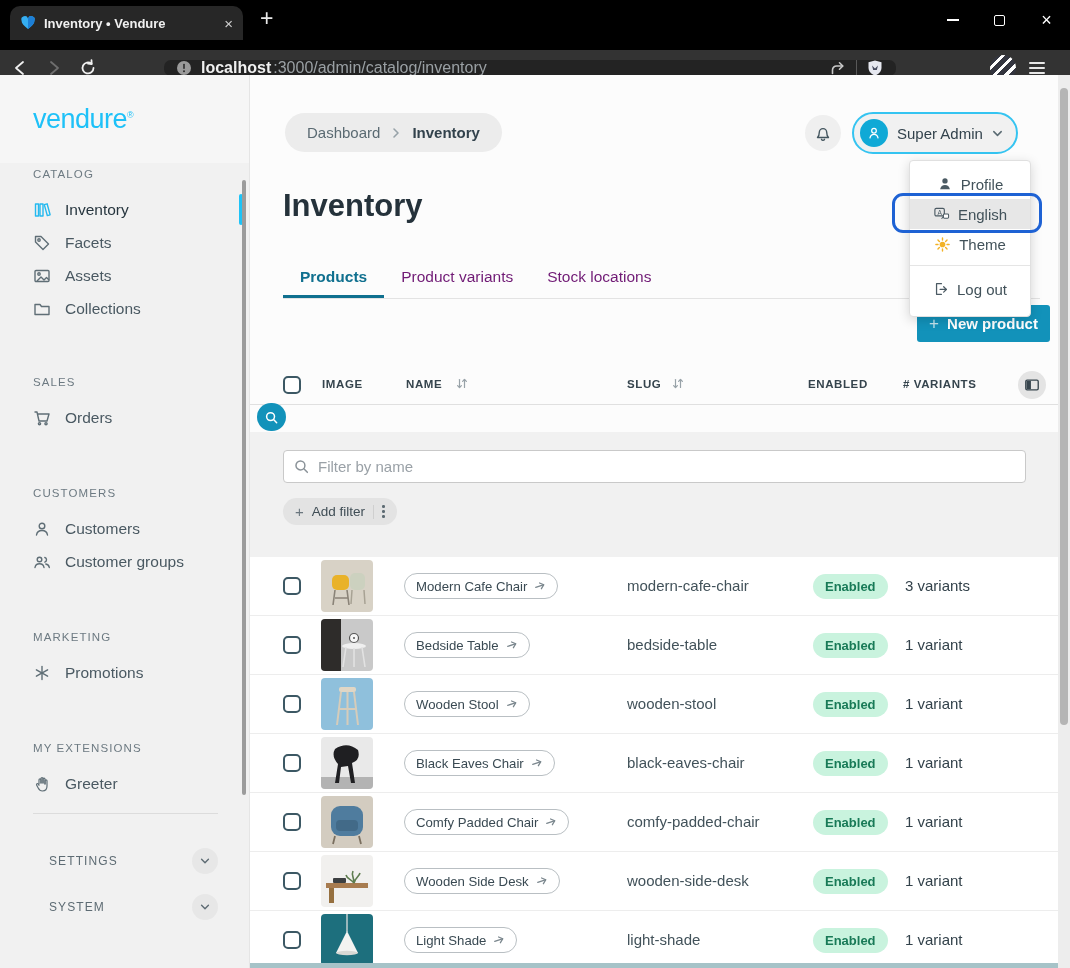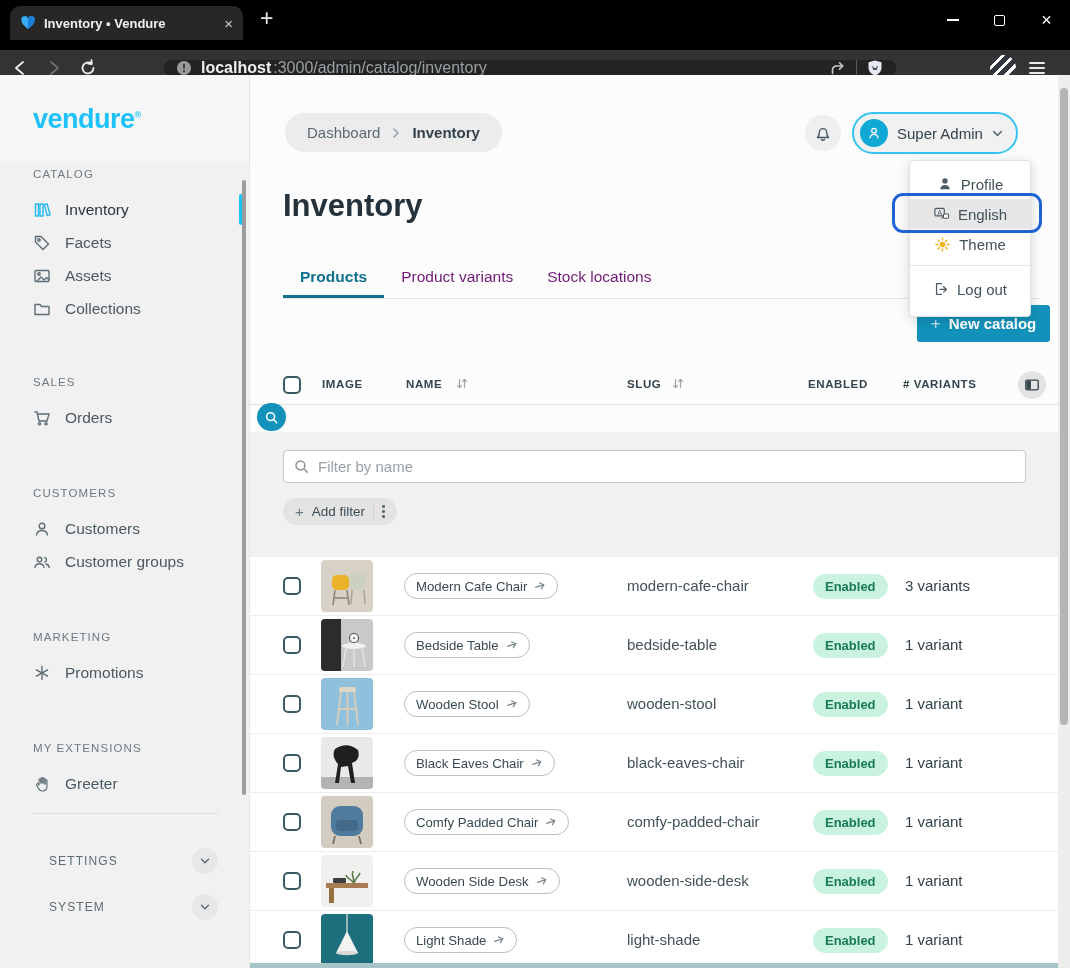--- a/index.html
+++ b/index.html
@@ -33,21 +33,21 @@
     background:repeating-linear-gradient(135deg,#ffffff 0 3px,#33353f 3px 8px);}
   .hamburger{margin-left:13px;display:flex;flex-direction:column;gap:3px;}
   .hamburger i{display:block;width:16px;height:2px;background:#e8e8e8;border-radius:1px;}
 
   
   .app{position:absolute;top:75px;left:0;right:0;bottom:0;display:flex;}
 
   
   .sidebar{position:relative;width:250px;background:#f1f1f1;border-right:1px solid #e5e5e5;flex:none;}
   .logo-area{height:88px;background:#f6f6f6;display:flex;align-items:center;padding-left:33px;}
-  .logo{color:#1ec1f8;font-size:27px;font-weight:bold;letter-spacing:-0.5px;}
+  .logo{color:#1ec1f8;font-size:27px;font-weight:normal;letter-spacing:-0.5px;}
   .logo sup{font-size:9px;}
   .sec-label{margin-left:33px;height:14px;line-height:14px;font-size:11.5px;letter-spacing:1.1px;
     color:#6d7a82;}
   .mt-first{margin-top:4px;}
   .mt-sec{margin-top:52px;}
   .mt-sales{margin-top:50px;}
   .items{margin-top:12px;}
   .nav-item{position:relative;height:33px;display:flex;align-items:center;gap:14px;
     padding-left:33px;font-size:15.5px;color:#4a5962;cursor:default;}
   .nav-item svg{flex:none;color:#5f6e76;}
@@ -429,21 +429,21 @@
       <h1 class="page-title" style="margin:0">Inventory</h1>
 
       <div class="tabs">
         <span class="tab-item active">Products</span>
         <span class="tab-item">Product variants</span>
         <span class="tab-item">Stock locations</span>
       </div>
 
       <button class="new-product-btn">
         <span class="plus">+</span>
-        <span>New catalog</span>
+        <span>New product</span>
       </button>
 
       <div class="thead">
         <span class="cbx"></span>
         <span class="col" style="left:72px">IMAGE</span>
         <span class="col" style="left:156px">NAME</span>
         <svg class="sort-ic" style="left:205px" width="14" height="13" viewBox="0 0 14 13">
             <g fill="none" stroke="currentColor" stroke-width="1.2" stroke-linecap="round" stroke-linejoin="round">
               <path d="M4.5 2.5v8"></path>
               <path d="M2.6 8.6l1.9 1.9 1.9-1.9"></path>

